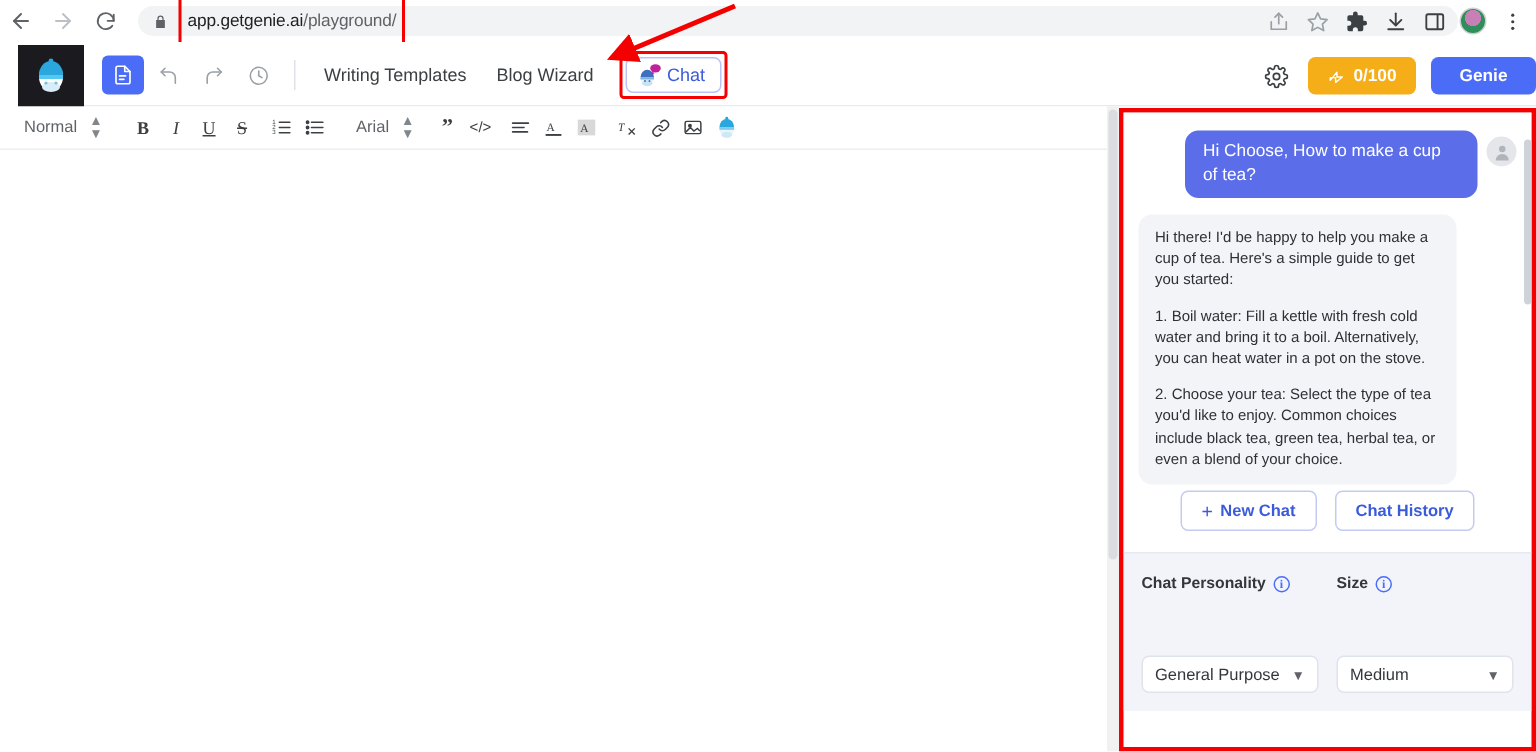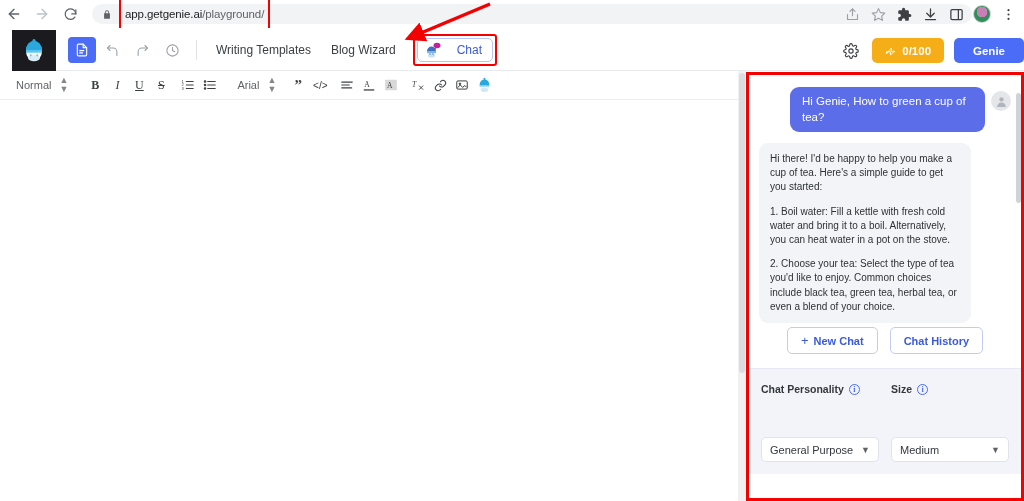--- a/index.html
+++ b/index.html
@@ -75,21 +75,21 @@
   .tool-btn.active { background: #4a6cf7; color: #ffffff; }
   .tool-sep { width: 1px; height: 20px; background: #e0e2e7; margin: 0 8px; }
   .hdr-link {
     font-size: 12px; color: #3c4043; padding: 0 9px; white-space: nowrap;
   }
   .chat-pill-wrap {
     position: relative; margin-left: 6px;
     border: 2px solid #f40000; border-radius: 3px; padding: 2px;
   }
   .chat-pill {
-    display: flex; align-items: center; gap: 16px;
+    display: flex; align-items: center; gap: 4px;
     border: 1px solid #b9c3f5; border-radius: 5px;
     padding: 3px 10px 3px 7px; background: #ffffff;
   }
   .chat-pill-label { font-size: 12px; color: #3b5bdb; }
   .hdr-right {
     position: absolute; right: 12px; top: 0; height: 41px;
     display: flex; align-items: center; gap: 10px;
   }
   .gear-btn { width: 22px; height: 22px; display: flex; align-items: center; justify-content: center; color: #3c4043; }
   .credit-badge {
@@ -485,21 +485,21 @@
 
   <div class="editor"></div>
 
   <div class="panel-scroll-gutter"></div>
   <div class="panel-gutter-thumb"></div>
 
   <div class="chat-panel">
 
     <div class="messages">
       <div class="msg-row-user">
-        <div class="bubble-user">Hi Genie, How to green a cup of tea?</div>
+        <div class="bubble-user">Hi Choose, How to make a cup of tea?</div>
         <div class="avatar-user">
           <svg width="13" height="13" viewBox="0 0 24 24" fill="currentColor">
               <circle cx="12" cy="8" r="4"></circle>
               <path d="M4 22a8 8 0 0 1 16 0z"></path>
             </svg>
         </div>
       </div>
 
       <div class="bubble-bot">
         <p>Hi there! I'd be happy to help you make a cup of tea. Here's a simple guide to get you started:</p>

